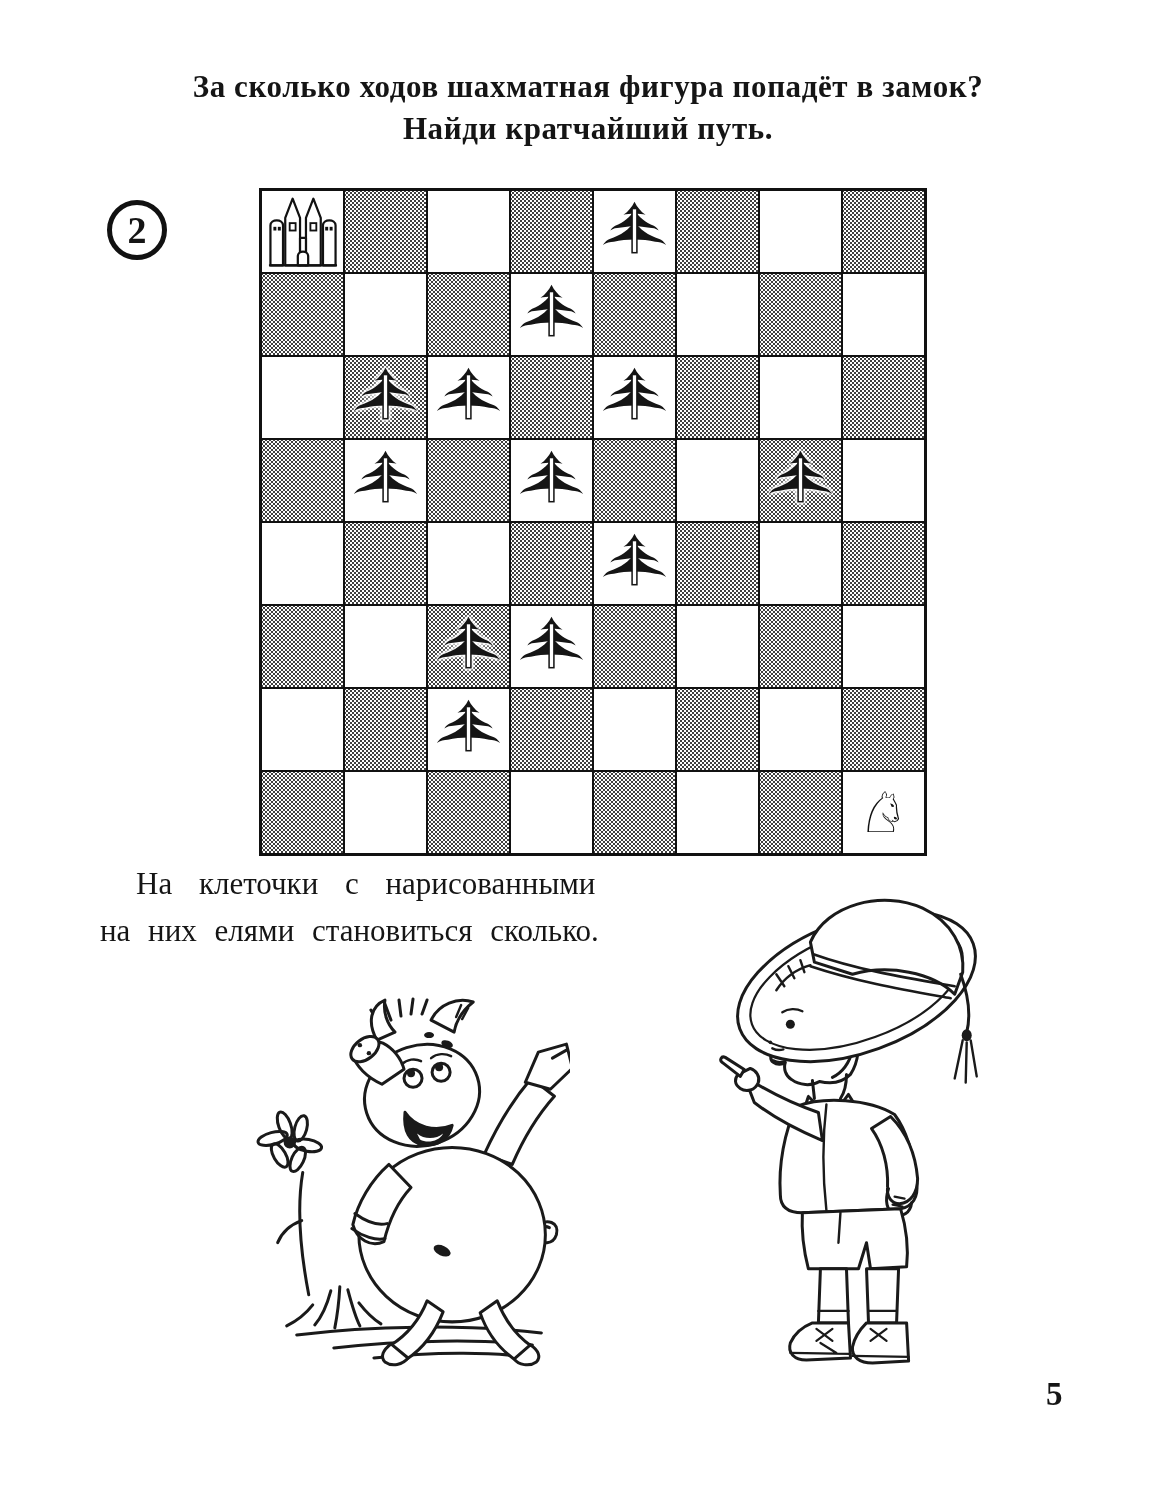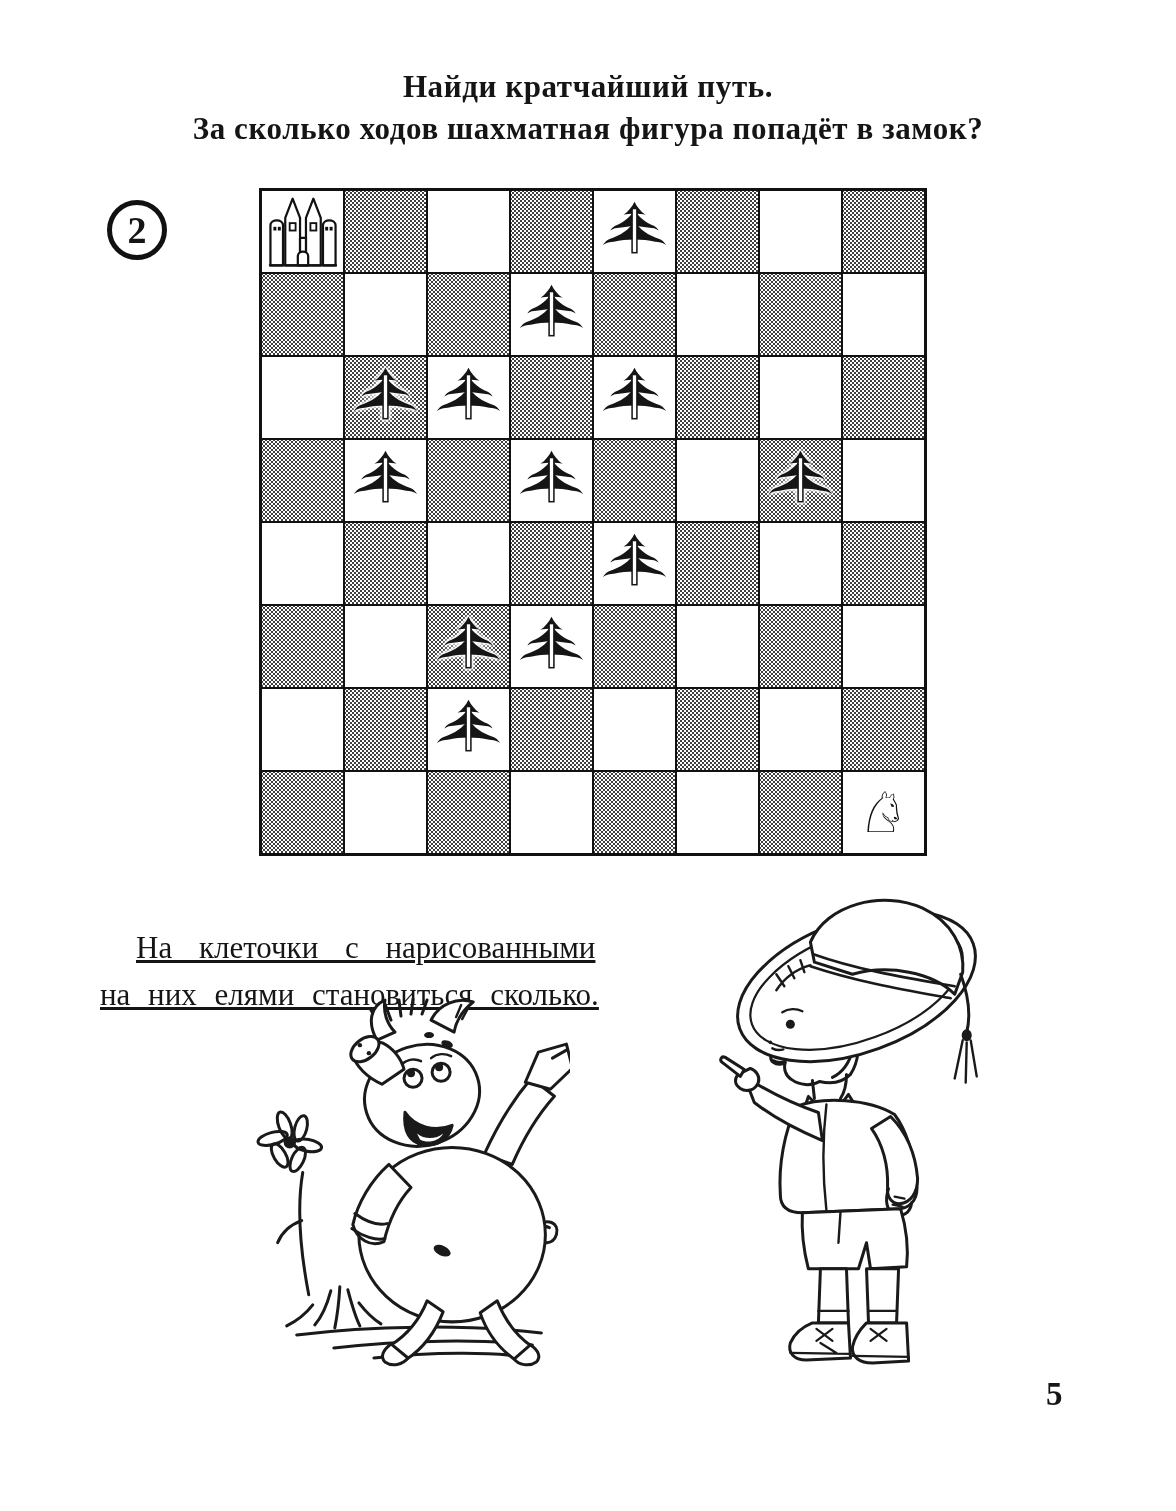--- a/index.html
+++ b/index.html
@@ -20,39 +20,39 @@
      background-image:radial-gradient(circle,#404040 32%,transparent 34%),
                       radial-gradient(circle,#404040 32%,transparent 34%);
      background-size:4px 4px;background-position:0 0,2px 2px;}
   .tree{width:69px;height:64px;display:block;}
   .tree svg{width:100%;height:100%;display:block;}
   .halo{filter:drop-shadow(0 0 1.6px #fff) drop-shadow(0 0 1.6px #fff) drop-shadow(0 0 1.6px #fff);}
   .castle{width:74px;height:74px;display:block;}
   .knight{font-family:"DejaVu Sans",sans-serif;font-size:56px;line-height:1;
           display:inline-block;transform:scaleX(-1);color:#111;}
 
-  .instruction{position:absolute;left:100px;top:924px;width:552px;font-size:31px;line-height:47px;text-decoration:underline;}
+  .instruction{position:absolute;left:100px;top:860px;width:552px;font-size:31px;line-height:47px;}
   .instruction .l1{margin-left:36px;word-spacing:19px;white-space:nowrap;}
   .instruction .l2{word-spacing:10px;white-space:nowrap;}
 
   .fig{position:absolute;}
   .fig svg{display:block;width:100%;height:100%;}
   .pig-fig{left:238px;top:992px;width:332px;height:376px;}
   .boy-fig{left:718px;top:866px;width:286px;height:506px;}
 
   .pagenum{position:absolute;left:1046px;top:1376px;font-size:33px;font-weight:bold;}
 </style>
 </head>
 <body>
 
 <div class="page">
 
   <div class="title">
+    <div>За сколько ходов шахматная фигура попадёт в замок?</div>
     <div>Найди кратчайший путь.</div>
-    <div>За сколько ходов шахматная фигура попадёт в замок?</div>
   </div>
 
   <div class="badge">
     <span>2</span>
   </div>
 
   <div class="board">
     <div class="grid">
         <div class="cell light">
   <svg class="castle" viewBox="0 0 100 100" aria-hidden="true">

